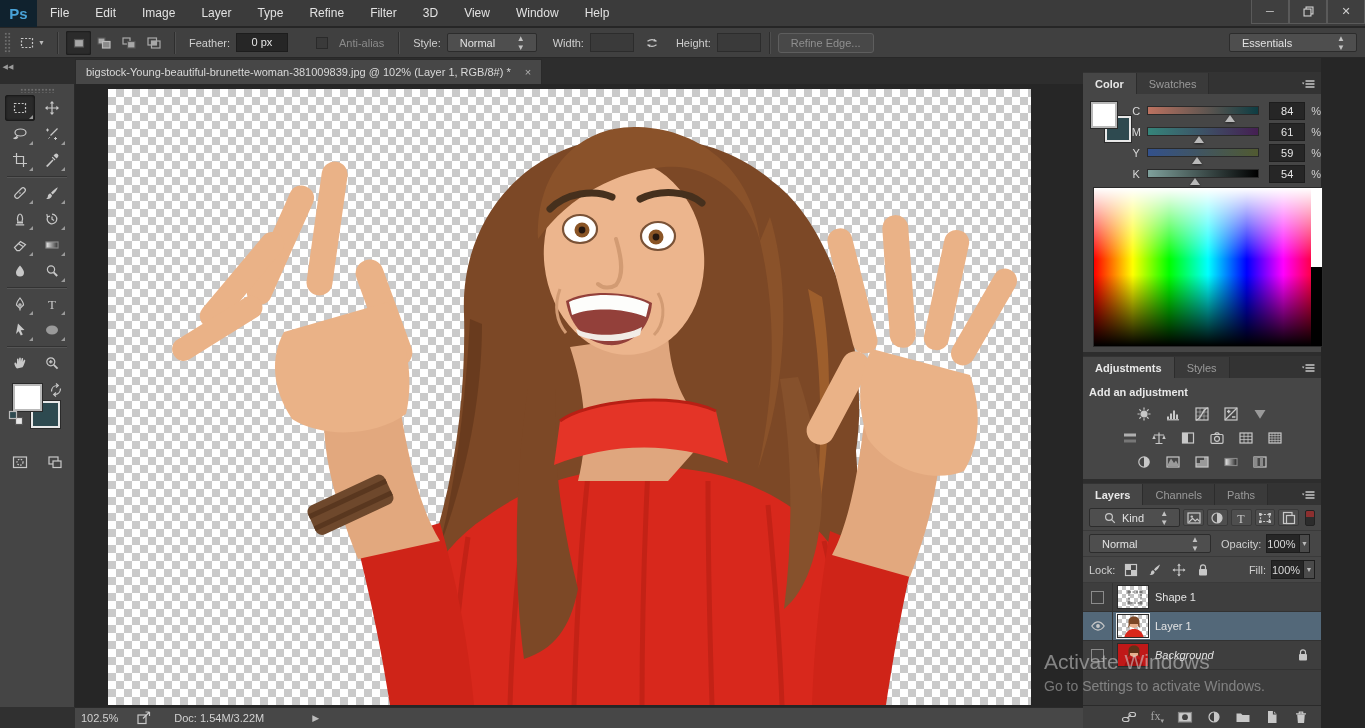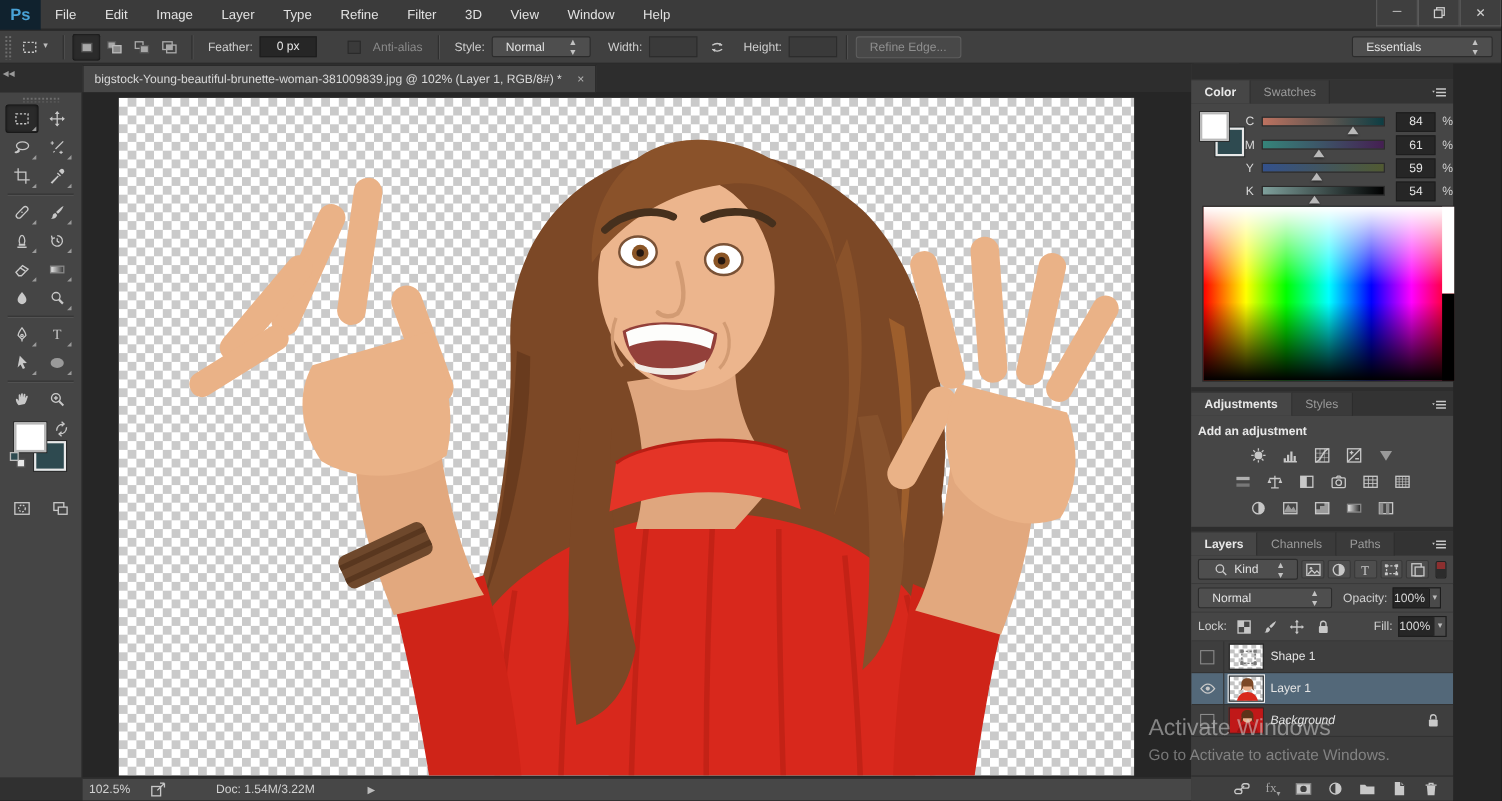--- a/index.html
+++ b/index.html
@@ -539,21 +539,21 @@
   </div>
 
   <div id="statusbar" class="abs">
     <span style="margin-left:6px">102.5%</span>
     <span style="margin-left:18px">
         <svg viewBox="0 0 16 16" width="16" height="16" fill="none" stroke="#c8c8c8" stroke-width="1.2">
           <rect x="2" y="5" width="8" height="8.5"></rect>
           <path d="M7 8.5L13.5 2M13.5 2h-4M13.5 2v4"></path>
         </svg>
       </span>
-    <span style="margin-left:44px">Doc: 1.54M/3.22M</span>
+    <span style="margin-left:22px">Doc: 1.54M/3.22M</span>
     <span style="margin-left:48px;color:#bcbcbc;font-size:9px">▶</span>
   </div>
 
   <div id="dock" class="abs">
     <div id="collapse-right">◀◀</div>
     <div class="grip-h"></div>
     <div class="dock-btn">
         <span>
           <svg viewBox="0 0 16 16" width="16" height="16" fill="none" stroke="#c8c8c8" stroke-width="1.2">
             <rect x="2.5" y="2" width="4.5" height="4.5"></rect>
@@ -966,16 +966,16 @@
               <path d="M4.2 5.5h7.6l-.7 8.5H4.9z" fill="#c8c8c8" stroke="none"></path>
               <path d="M3 4.8h10M6.3 4.8V3.2h3.4v1.6"></path>
             </svg>
           </span>
       </div>
     </div>
   </div>
 
   <div id="watermark" class="abs">
     <div class="l1">Activate Windows</div>
-    <div class="l2">Go to Activate to activate Windows.</div>
+    <div class="l2">Go to Settings to activate Windows.</div>
   </div>
 
 </div>
 
 </body></html>

